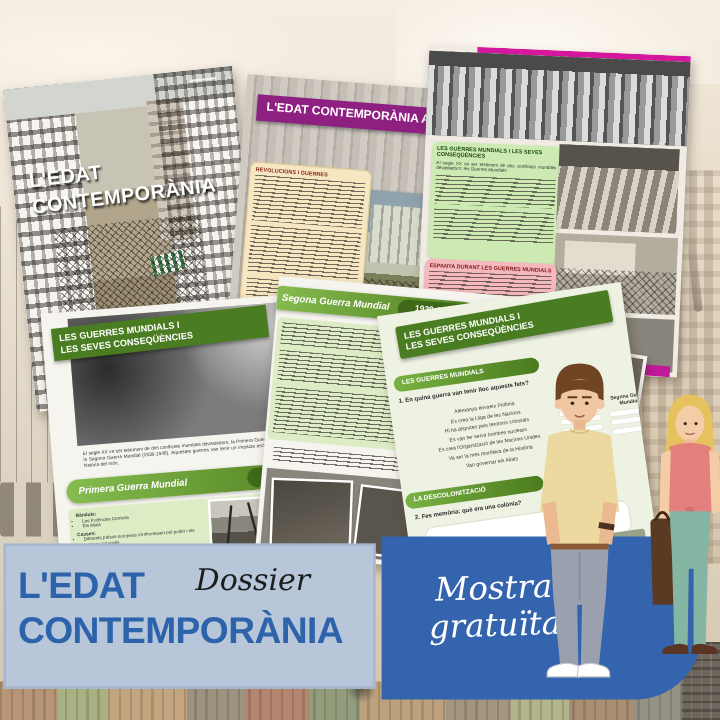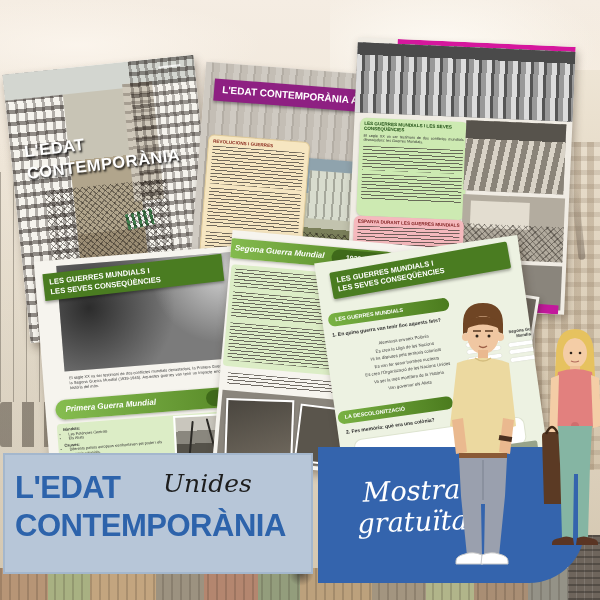--- a/index.html
+++ b/index.html
@@ -306,21 +306,21 @@
     <div class="ac-q" style="left:6px;top:214px;width:102px;font-weight:normal;font-size:4.3px;line-height:5.2px;">3. Observa aquest mapa de les colònies del món abans de la Primera Guerra Mundial i respon les qüestions següents:</div>
     <div class="ac-map speck"></div>
     <div class="tl" style="position:absolute;left:8px;top:246px;width:60px;height:20px;"></div>
   </div>
 
   <div id="banner-light">
     <div class="bn-title">
       <span style="display:block">L'EDAT</span>
       <span style="display:block">CONTEMPORÀNIA</span>
     </div>
-    <div class="bn-script">Unides</div>
+    <div class="bn-script">Dossier</div>
   </div>
   <div id="banner-band">
     <div class="bn-offer">
       <span style="display:block">Mostra</span>
       <span style="display:block">gratuïta</span>
     </div>
   </div>
 
   <svg id="man" viewBox="0 0 92 272">
     <path d="M26 26 Q26 5 46 5 Q66 5 66 26 L66 36 Q46 26 26 36 Z" fill="#6f4524"></path>

